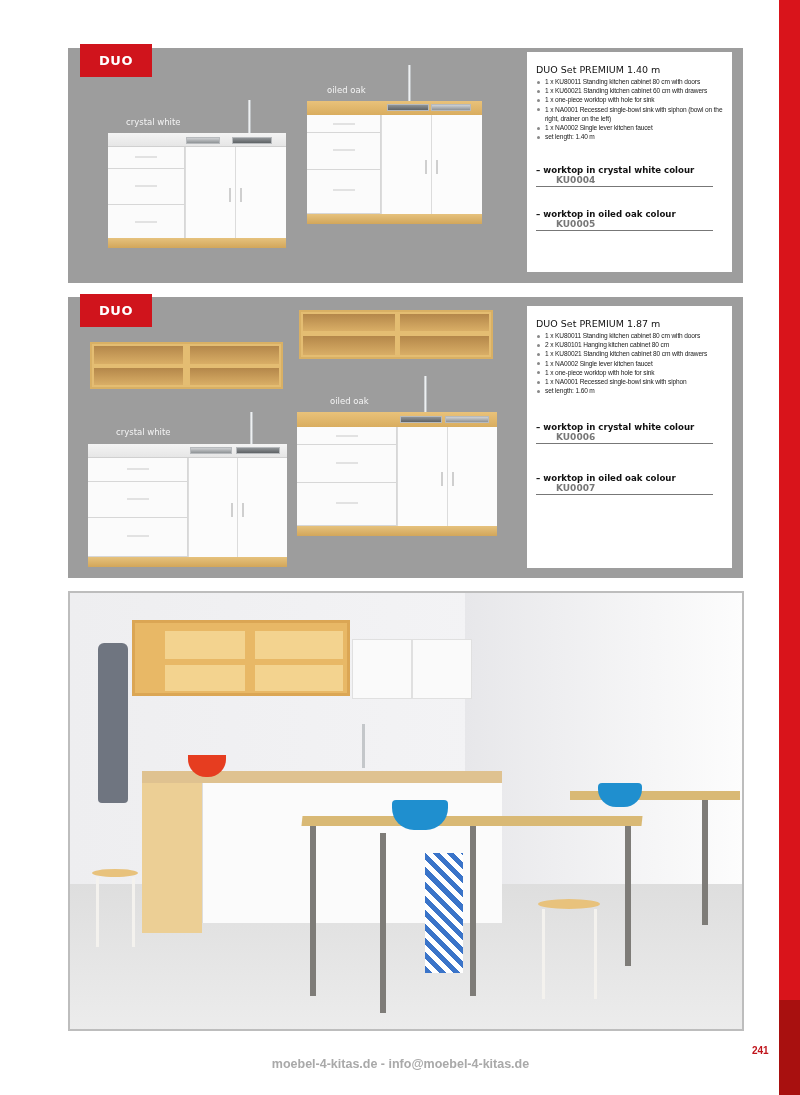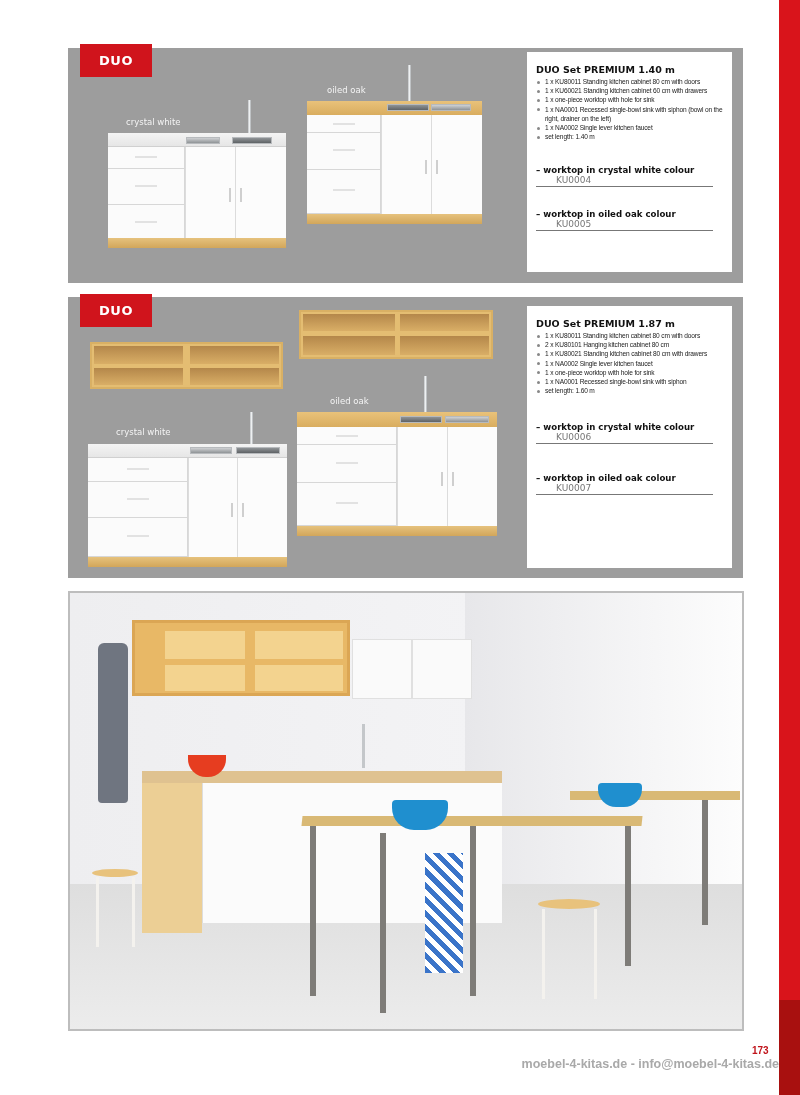--- a/index.html
+++ b/index.html
@@ -15,27 +15,27 @@
 
   .badge { position: absolute; left: 80px; width: 72px; height: 33px; background: #d0141c; color: #fff;
            font-family: "DejaVu Sans", sans-serif; font-weight: bold; font-size: 13px;
            display: flex; align-items: center; justify-content: center; letter-spacing: 0.5px; }
   .badge-1 { top: 44px; }
   .badge-2 { top: 294px; }
 
   .info-box { position: absolute; left: 527px; width: 205px; background: #ffffff; padding: 12px 9px 0 9px; }
   .info-1 { top: 52px; height: 220px; }
   .info-2 { top: 306px; height: 262px; }
-  .info-title { font-family: "DejaVu Sans", sans-serif; font-weight: bold; font-size: 9.5px; color: #111; margin-bottom: 2px; }
+  .info-title { font-family: "DejaVu Sans", sans-serif; font-weight: normal; font-size: 9.5px; color: #111; margin-bottom: 2px; }
   .info-list { list-style: none; }
   .info-list li { font-family: "Liberation Sans", sans-serif; font-size: 6.6px; line-height: 9.2px; color: #222; padding-left: 9px; position: relative; letter-spacing: -0.15px; }
   .info-list li::before { content: ""; position: absolute; left: 1px; top: 3.5px; width: 3px; height: 3px; background: #888; border-radius: 50%; }
   .variant { margin-right: 10px; border-bottom: 1.5px solid #777; padding-bottom: 1px; }
   .variant .v-label { font-family: "DejaVu Sans", sans-serif; font-weight: bold; font-size: 8.6px; color: #111; }
-  .variant .v-code { font-family: "DejaVu Sans", sans-serif; font-weight: normal; font-size: 9px; color: #777; padding-left: 20px; }
+  .variant .v-code { font-family: "DejaVu Sans", sans-serif; font-weight: bold; font-size: 9px; color: #777; padding-left: 20px; }
   .info-1 .v-first { margin-top: 24px; }
   .info-1 .v-second { margin-top: 22px; }
   .info-2 .v-first { margin-top: 27px; }
   .info-2 .v-second { margin-top: 29px; }
 
   .swatch-label { position: absolute; color: #f4f4f4; font-family: "DejaVu Sans", sans-serif; font-size: 8.5px; }
 
   
   .cab { position: absolute; }
   .worktop { position: absolute; left: 0; right: 0; top: 0; }
@@ -52,21 +52,21 @@
 
   .shelf { position: absolute; background: #e4bd72; border: 2px solid #d9b064; }
   .shelf .cell { position: absolute; background: linear-gradient(#b4874a, #d9ae66); }
 
   .photo { position: absolute; left: 68px; top: 591px; width: 676px; height: 440px; border: 2px solid #bdbdbd; overflow: hidden;
            background: linear-gradient(90deg, #eeeef0 0%, #f3f3f5 60%, #fafafa 72%, #ffffff 100%); }
   .photo .floor { position: absolute; left: 0; right: 0; bottom: 0; height: 145px; background: linear-gradient(#dedede, #ececec); }
   .photo .window { position: absolute; left: 395px; top: 0; width: 280px; height: 300px; background: linear-gradient(90deg,#e7e7ea,#fdfdfd); }
 
   .page-number { position: absolute; left: 752px; top: 1045px; color: #c0141b; font-family: "Liberation Sans", sans-serif; font-weight: bold; font-size: 10px; }
-  .footer { position: absolute; left: 0; width: 779px; top: 1057px; text-align: right; color: #a9a9a9; font-family: "Liberation Sans", sans-serif; font-weight: bold; font-size: 12.5px; padding-left: 22px; }
+  .footer { position: absolute; left: 0; width: 779px; top: 1057px; text-align: center; color: #a9a9a9; font-family: "Liberation Sans", sans-serif; font-weight: bold; font-size: 12.5px; padding-left: 22px; }
 </style>
 </head>
 <body>
 
 <div class="red-stripe">
     <div class="dark"></div>
   </div>
 
 <div class="panel panel-1">
 
@@ -271,14 +271,14 @@
   <div style="position:absolute; left:355px; top:260px; width:38px; height:120px; background:repeating-linear-gradient(45deg,#3a74c9 0 5px,#ffffff 5px 10px);"></div>
 
   <div style="position:absolute; left:22px; top:276px; width:46px; height:8px; background:#e8c27c; border-radius:50%;"></div>
   <div style="position:absolute; left:26px; top:284px; width:3px; height:70px; background:#f4f2ee;"></div>
   <div style="position:absolute; left:62px; top:284px; width:3px; height:70px; background:#f4f2ee;"></div>
   <div style="position:absolute; left:468px; top:306px; width:62px; height:10px; background:#e8c27c; border-radius:50%;"></div>
   <div style="position:absolute; left:472px; top:316px; width:3px; height:90px; background:#f4f2ee;"></div>
   <div style="position:absolute; left:524px; top:316px; width:3px; height:90px; background:#f4f2ee;"></div>
 </div>
 
-<div class="page-number">173</div>
+<div class="page-number">241</div>
 <div class="footer">moebel-4-kitas.de  -  info@moebel-4-kitas.de</div>
 
 </body></html>

